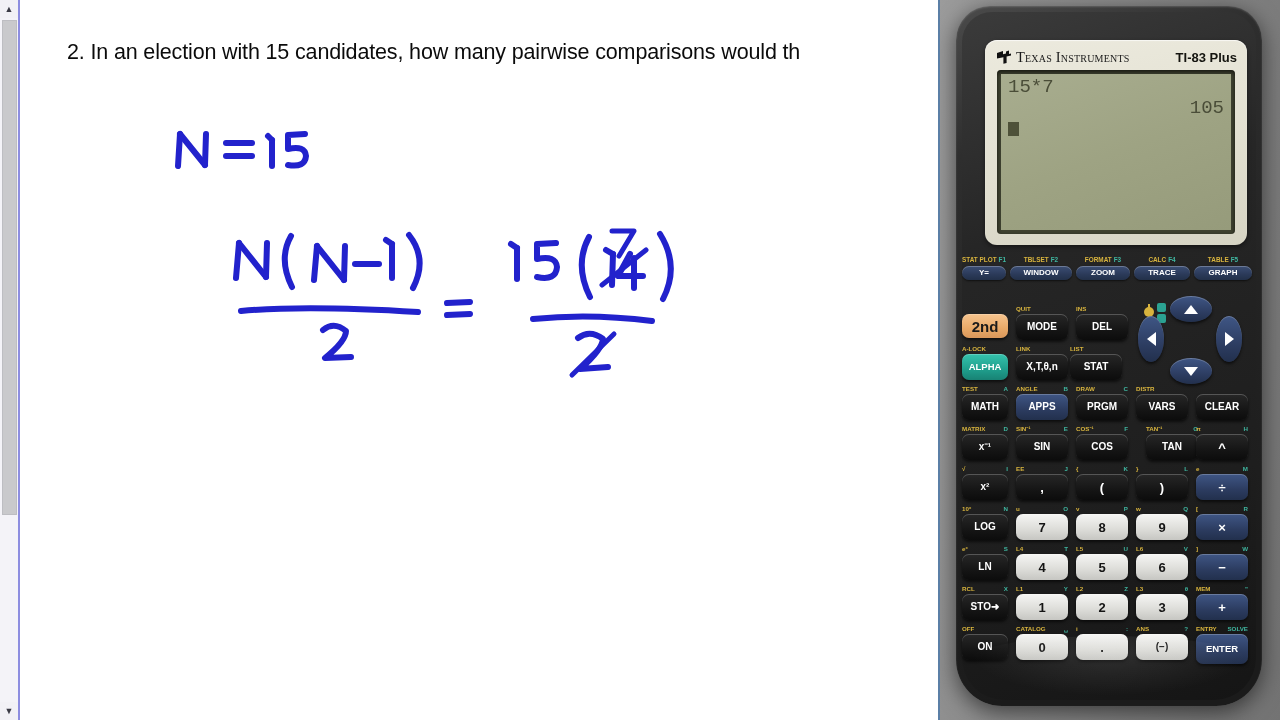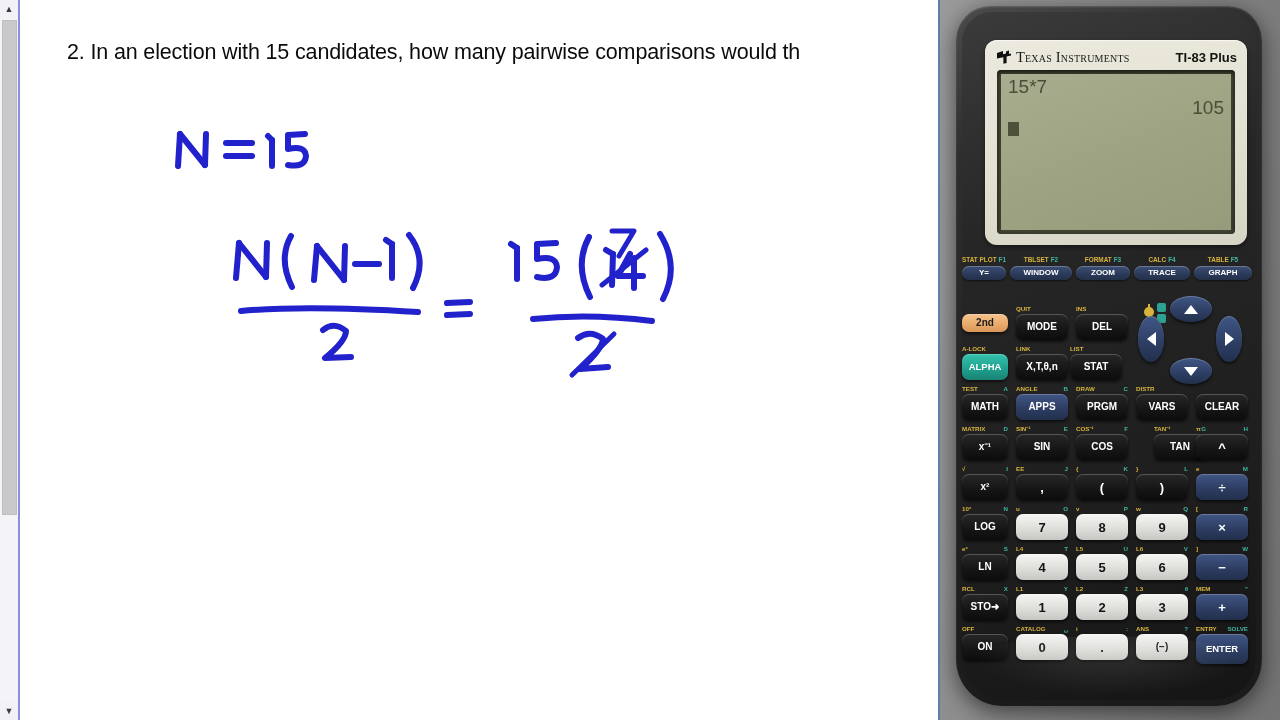--- a/index.html
+++ b/index.html
@@ -113,21 +113,21 @@
     position:absolute; left:12px; top:30px; width:238px; height:164px;
     background:#3f4230;
     border-radius:4px;
     box-shadow:inset 0 2px 4px rgba(0,0,0,.65);
     padding:4px;
   }
   #lcd{
     position:relative; width:100%; height:100%;
     background:linear-gradient(160deg,#a8ad8f 0%,#9ea383 50%,#969b7b 100%);
     overflow:hidden;
-    font-family:Liberation Sans, sans-serif;
+    font-family:Liberation Mono, monospace;
     color:#4a4d38;
   }
   #lcd-line1{
     position:absolute; left:7px; top:3px;
     font-size:19px; letter-spacing:0px; line-height:20px;
   }
   #lcd-line2{
     position:absolute; right:7px; top:24px;
     font-size:19px; letter-spacing:0px; line-height:20px;
   }
@@ -325,21 +325,21 @@
         <div class="fk-btn">TRACE</div>
       </div>
       <div class="fk-col" style="left: 232px; width: 58px;">
         <div class="fk-top"><span class="fk-sec">TABLE</span><span class="fk-f">F5</span></div>
         <div class="fk-btn">GRAPH</div>
       </div>
     </div>
 
   <div id="keypad">
       <div class="keycell" style="left: 4px; top: 8px; width: 46px; height: 36px;">
-        <div class="key k-2nd" style="height: 18px; font-size: 10px;">2nd</div>
+        <div class="key k-2nd" style="height: 24px; font-size: 15px;">2nd</div>
       </div>
       <div class="keycell" style="left: 58px; top: 8px; width: 52px; height: 36px;">
         <div class="klabel"><span class="l-sec">QUIT</span></div>
         <div class="key k-dark" style="height: 26px;">MODE</div>
       </div>
       <div class="keycell" style="left: 118px; top: 8px; width: 52px; height: 36px;">
         <div class="klabel"><span class="l-sec">INS</span></div>
         <div class="key k-dark" style="height: 26px;">DEL</div>
       </div>
       <div class="keycell" style="left: 4px; top: 48px; width: 46px; height: 36px;">
@@ -378,21 +378,21 @@
         <div class="key k-dark" style="height: 26px;">x⁻¹</div>
       </div>
       <div class="keycell" style="left: 58px; top: 128px; width: 52px; height: 36px;">
         <div class="klabel"><span class="l-sec">SIN⁻¹</span><span class="l-alpha">E</span></div>
         <div class="key k-dark" style="height: 26px;">SIN</div>
       </div>
       <div class="keycell" style="left: 118px; top: 128px; width: 52px; height: 36px;">
         <div class="klabel"><span class="l-sec">COS⁻¹</span><span class="l-alpha">F</span></div>
         <div class="key k-dark" style="height: 26px;">COS</div>
       </div>
-      <div class="keycell" style="left: 196px; top: 128px; width: 52px; height: 36px;">
+      <div class="keycell" style="left: 188px; top: 128px; width: 52px; height: 36px;">
         <div class="klabel"><span class="l-sec">TAN⁻¹</span><span class="l-alpha">G</span></div>
         <div class="key k-dark" style="height: 26px;">TAN</div>
       </div>
       <div class="keycell" style="left: 238px; top: 128px; width: 52px; height: 36px;">
         <div class="klabel"><span class="l-sec">π</span><span class="l-alpha">H</span></div>
         <div class="key k-dark" style="height: 26px; font-size: 13px;">^</div>
       </div>
       <div class="keycell" style="left: 4px; top: 168px; width: 46px; height: 36px;">
         <div class="klabel"><span class="l-sec">√</span><span class="l-alpha">I</span></div>
         <div class="key k-dark" style="height: 26px;">x²</div>

